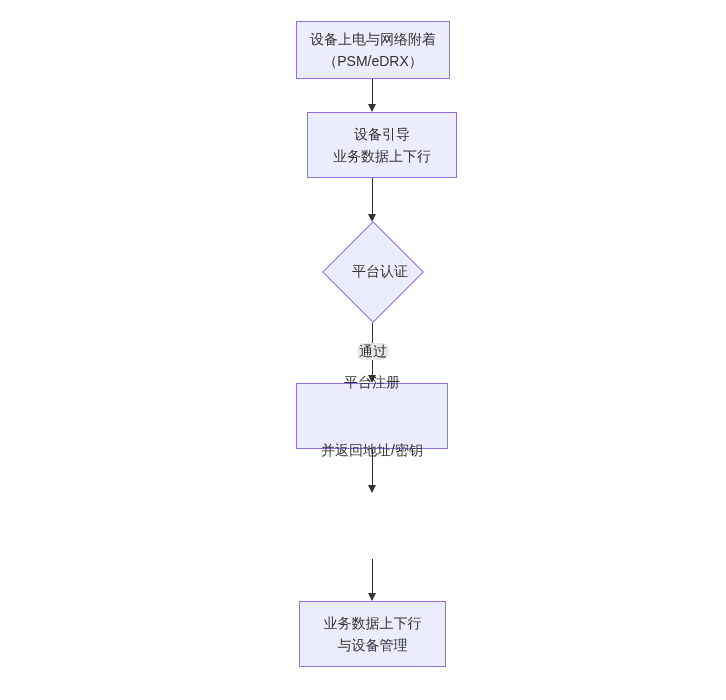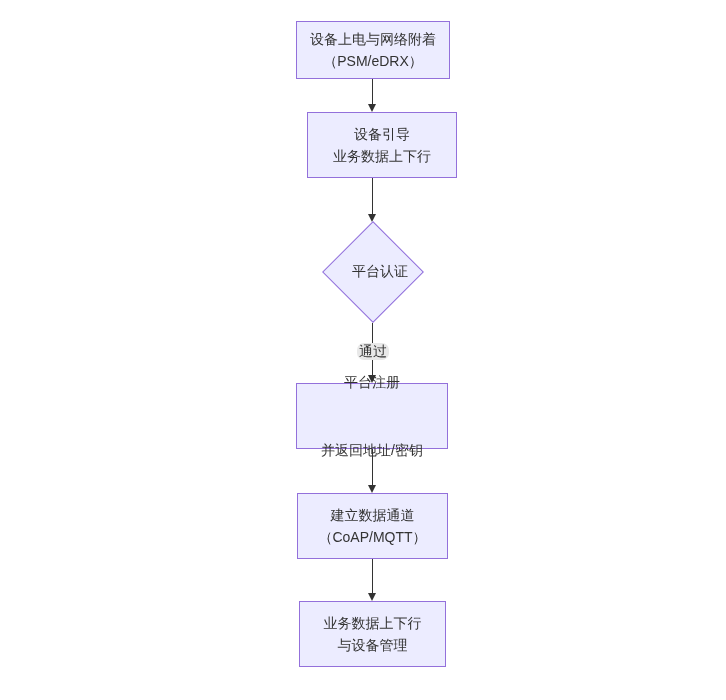--- a/index.html
+++ b/index.html
@@ -121,24 +121,20 @@
   <div class="node" style="left:296px; top:383px; width:152px; height:66px;gap:46px;">
     <span>平台注册</span>
     <span>并返回地址/密钥</span>
   </div>
 
   <div class="edge" style="left:368px; top:449px; height:44px;">
     <div class="line"></div>
     <div class="head"></div>
   </div>
 
-  <div class="node" style="left:297px; top:493px; width:151px; height:66px;">
-    <span>建立数据通道</span>
-    <span>（CoAP/MQTT）</span>
-  </div>
 
   <div class="edge" style="left:368px; top:559px; height:42px;">
     <div class="line"></div>
     <div class="head"></div>
   </div>
 
   <div class="node" style="left:299px; top:601px; width:147px; height:66px;">
     <span>业务数据上下行</span>
     <span>与设备管理</span>
   </div>

